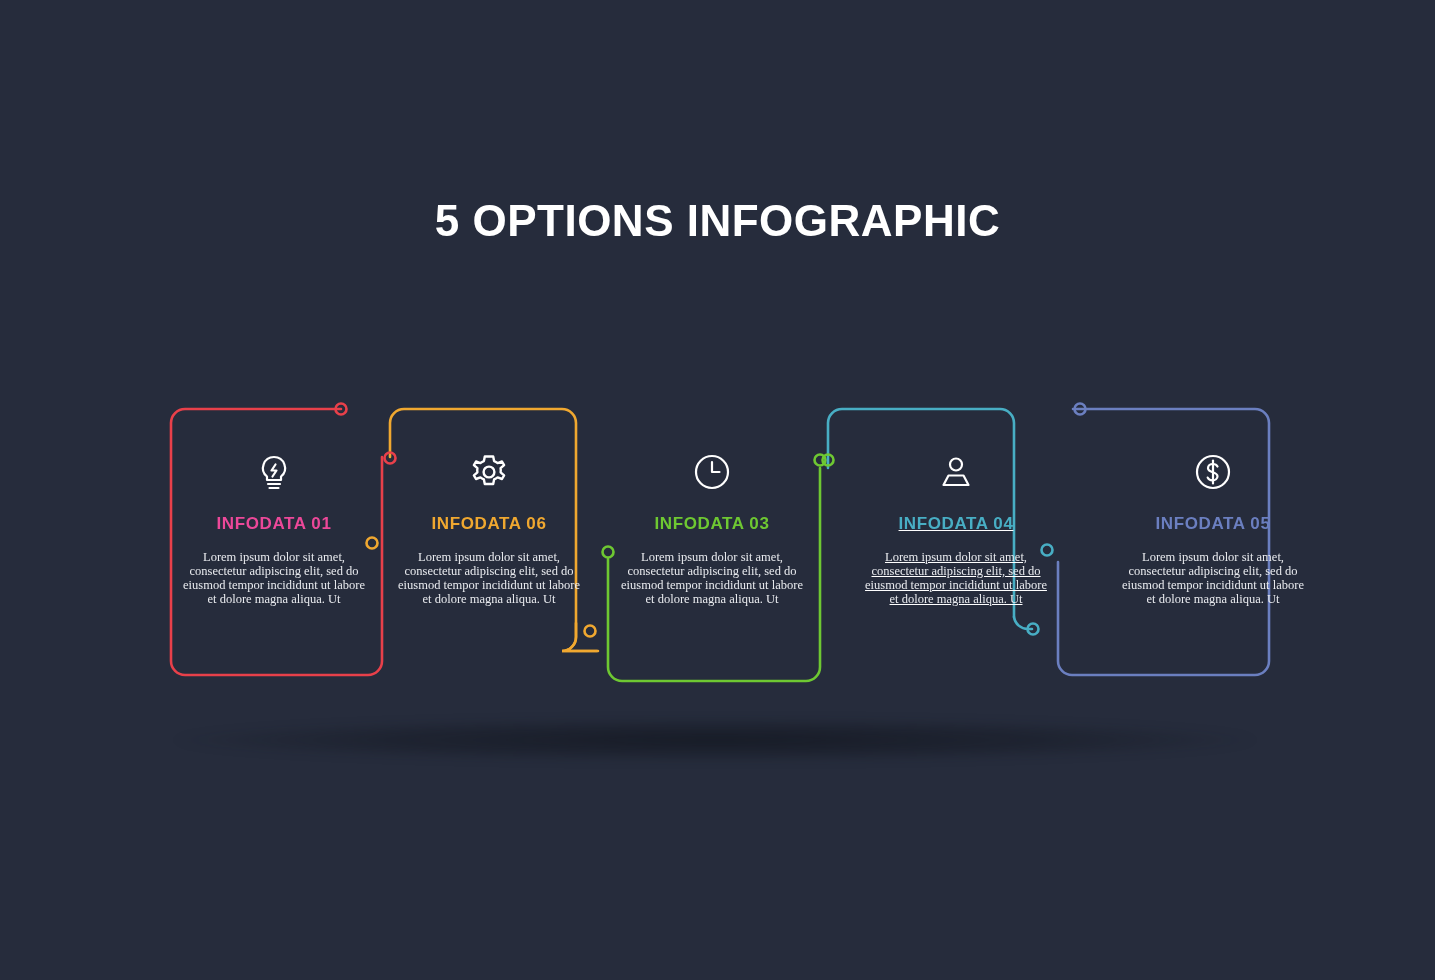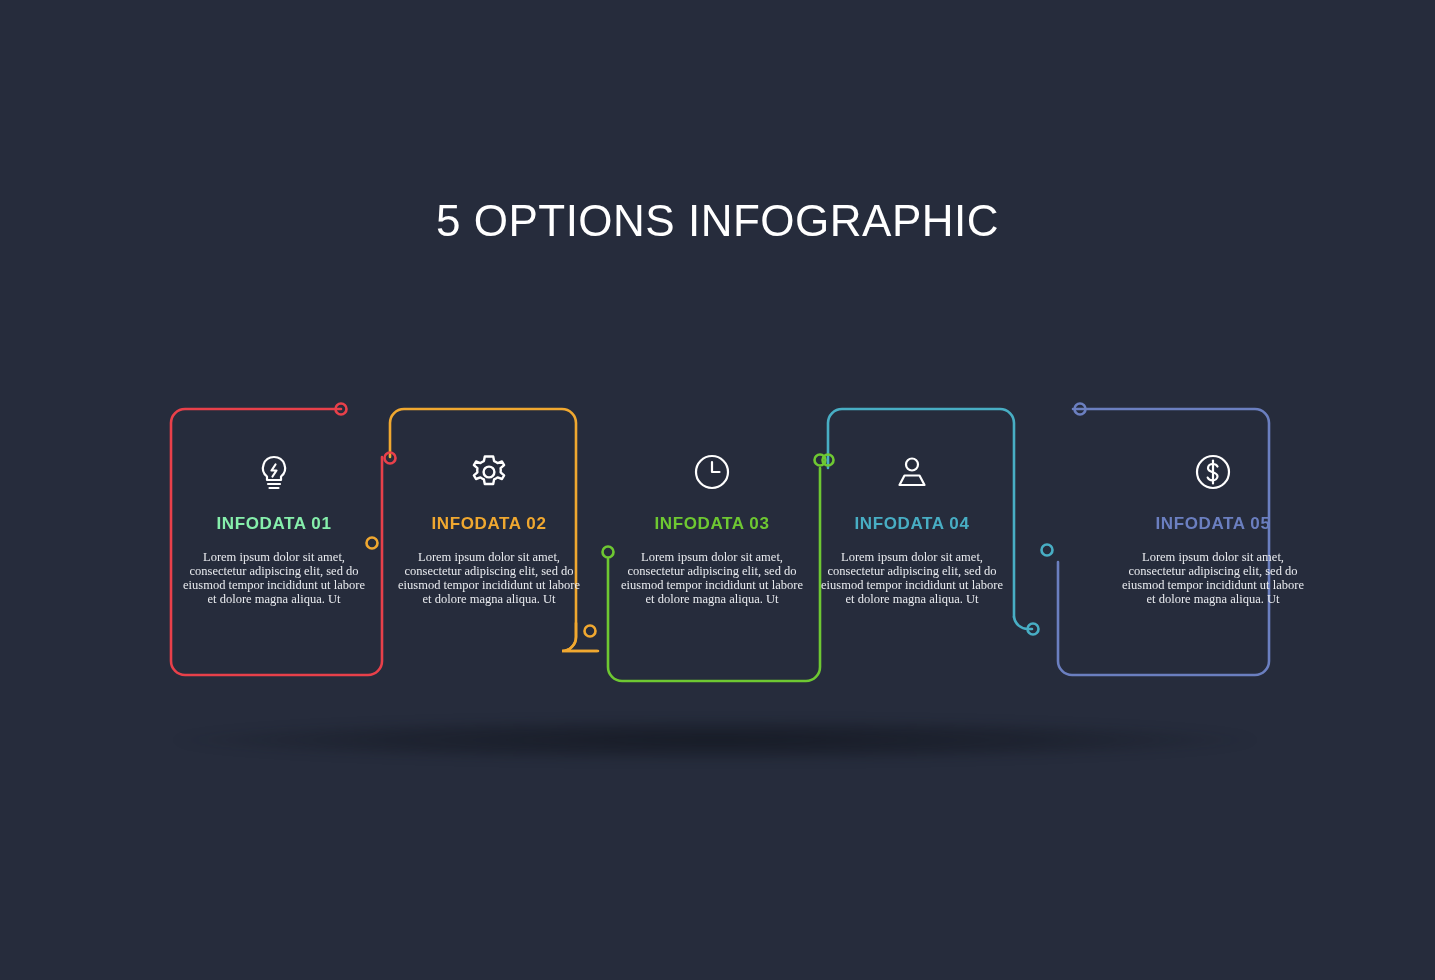--- a/index.html
+++ b/index.html
@@ -19,21 +19,21 @@
     position: absolute;
     inset: 0;
   }
   .title {
     position: absolute;
     top: 196px;
     left: 0;
     width: 1435px;
     text-align: center;
     font-size: 44px;
-    font-weight: 400;
+    font-weight: 700;
     letter-spacing: 0.5px;
     color: #ffffff;
   }
   .shadow {
     position: absolute;
     left: 175px;
     top: 718px;
     width: 1080px;
     height: 44px;
     border-radius: 50%;
@@ -116,47 +116,47 @@
 
   <div class="card" style="left:166px; top:440px;">
     <div class="icon-wrap">
       <svg width="52" height="52" viewBox="0 0 52 52" fill="none" stroke="#ffffff" stroke-width="2.2" stroke-linecap="round" stroke-linejoin="round">
         <path d="M26 11 a11 11 0 0 0 -7 19.5 v3.5 h14 v-3.5 A11 11 0 0 0 26 11 z"></path>
         <path d="M20 38 h12"></path>
         <path d="M21.5 42 h9"></path>
         <path d="M27.5 18.5 l-4 6 h5 l-4 6"></path>
       </svg>
     </div>
-    <div class="label" style="color:#86efac;">INFODATA 01</div>
+    <div class="label" style="color:#ec4899;">INFODATA 01</div>
     <div class="desc">Lorem ipsum dolor sit amet, consectetur adipiscing elit, sed do eiusmod tempor incididunt ut labore et dolore magna aliqua. Ut</div>
   </div>
 
   <div class="card" style="left:381px; top:440px;">
     <div class="icon-wrap">
       <svg width="52" height="52" viewBox="0 0 52 52" fill="none" stroke="#ffffff" stroke-width="2.4" stroke-linecap="round" stroke-linejoin="round">
         <path d="M26 10.5 l4.2 0 0.9 4.6 a12 12 0 0 1 3.5 2 l4.4 -1.6 2.1 3.6 -3.5 3.1 a12 12 0 0 1 0 4.1 l3.5 3.1 -2.1 3.6 -4.4 -1.6 a12 12 0 0 1 -3.5 2 l-0.9 4.6 -4.2 0 -4.2 0 -0.9 -4.6 a12 12 0 0 1 -3.5 -2 l-4.4 1.6 -2.1 -3.6 3.5 -3.1 a12 12 0 0 1 0 -4.1 l-3.5 -3.1 2.1 -3.6 4.4 1.6 a12 12 0 0 1 3.5 -2 l0.9 -4.6 z"></path>
         <circle cx="26" cy="26" r="5.4"></circle>
       </svg>
     </div>
-    <div class="label" style="color:#f0a830;">INFODATA 02</div>
+    <div class="label" style="color:#f0a830;">INFODATA 06</div>
     <div class="desc">Lorem ipsum dolor sit amet, consectetur adipiscing elit, sed do eiusmod tempor incididunt ut labore et dolore magna aliqua. Ut</div>
   </div>
 
   <div class="card" style="left:604px; top:440px;">
     <div class="icon-wrap">
       <svg width="52" height="52" viewBox="0 0 52 52" fill="none" stroke="#ffffff" stroke-width="2.2" stroke-linecap="round" stroke-linejoin="round">
         <circle cx="26" cy="26" r="16"></circle>
         <path d="M26 16 v10 h7.5"></path>
       </svg>
     </div>
     <div class="label" style="color:#6ec832;">INFODATA 03</div>
     <div class="desc">Lorem ipsum dolor sit amet, consectetur adipiscing elit, sed do eiusmod tempor incididunt ut labore et dolore magna aliqua. Ut</div>
   </div>
 
-  <div class="card" style="left:804px; top:440px;">
+  <div class="card" style="left:848px; top:440px;text-decoration:underline;">
     <div class="icon-wrap">
       <svg width="52" height="52" viewBox="0 0 52 52" fill="none" stroke="#ffffff" stroke-width="2.2" stroke-linecap="round" stroke-linejoin="round">
         <circle cx="26" cy="18.5" r="6"></circle>
         <path d="M13.5 39 l5 -9.5 h15 l5 9.5 z"></path>
       </svg>
     </div>
     <div class="label" style="color:#48aec4;">INFODATA 04</div>
     <div class="desc">Lorem ipsum dolor sit amet, consectetur adipiscing elit, sed do eiusmod tempor incididunt ut labore et dolore magna aliqua. Ut</div>
   </div>
 

